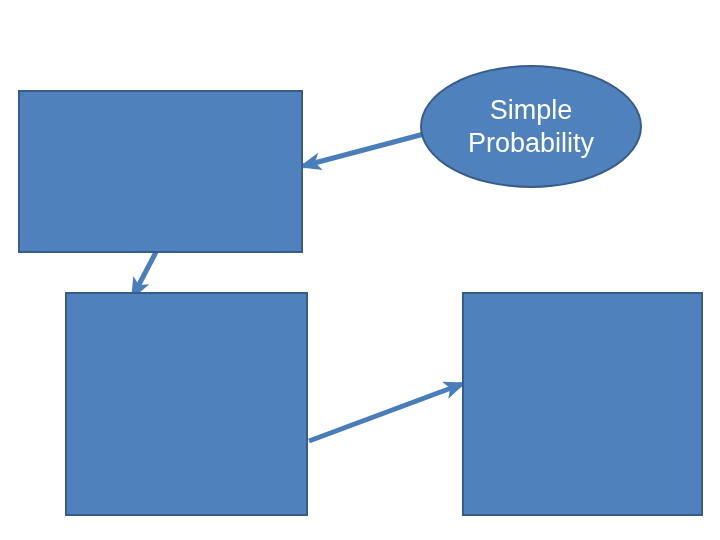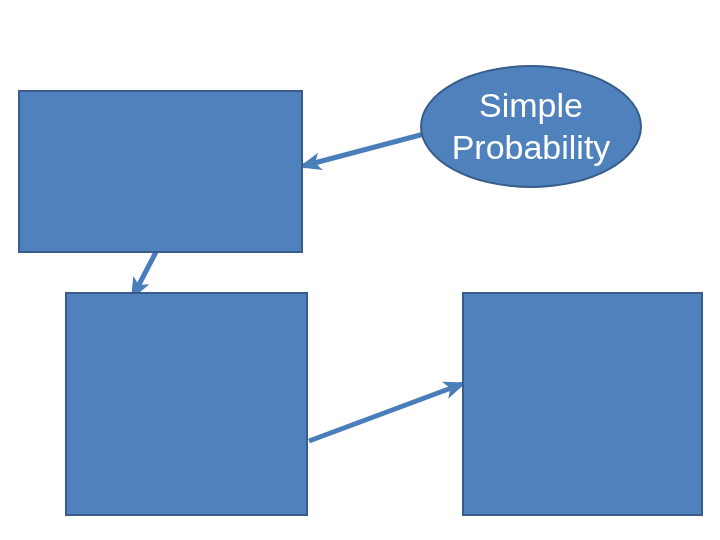--- a/index.html
+++ b/index.html
@@ -37,21 +37,21 @@
   .shape-label {
     display: block;
     width: 100%;
     padding: 0 10px;
     box-sizing: border-box;
     white-space: pre-line;
     line-height: 1.22;
     letter-spacing: 0px;
   }
   #ellipse-simple-probability .shape-label {
-    font-size: 34px;
+    font-size: 27px;
   }
   .connector-layer {
     position: absolute;
     left: 0;
     top: 0;
     width: 720px;
     height: 540px;
     pointer-events: none;
   }
 </style>

